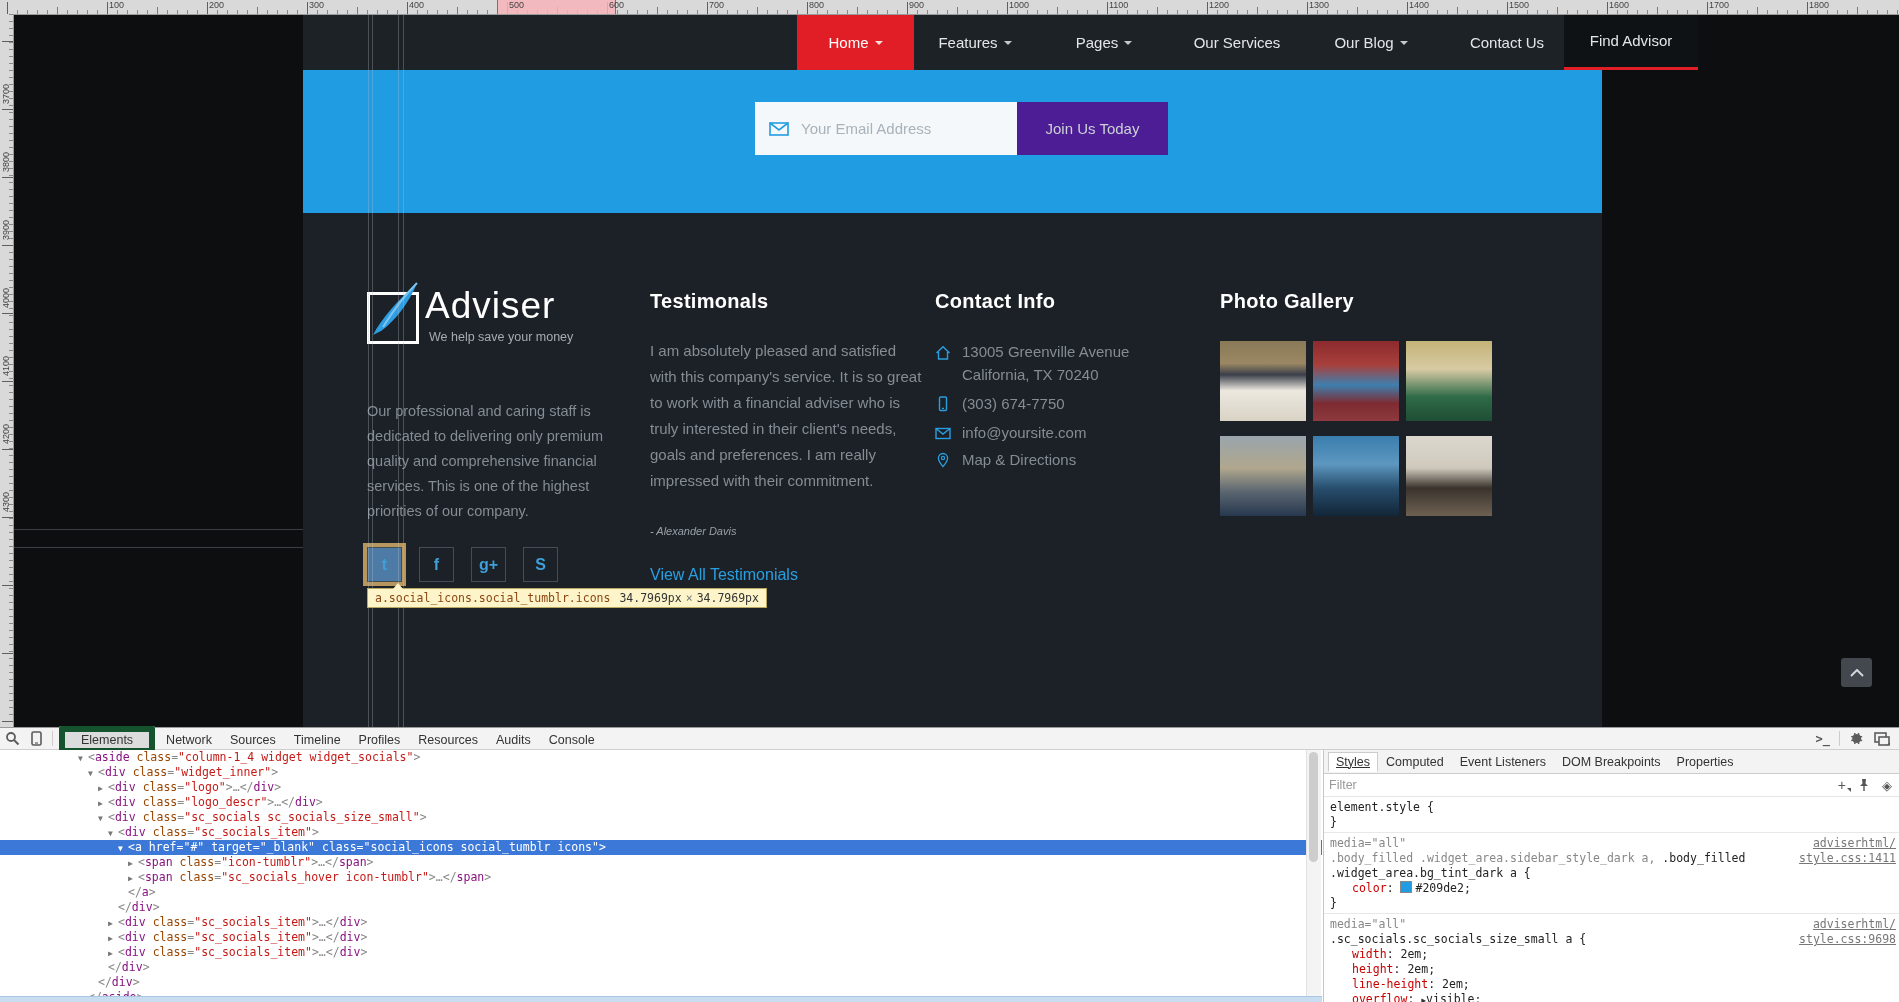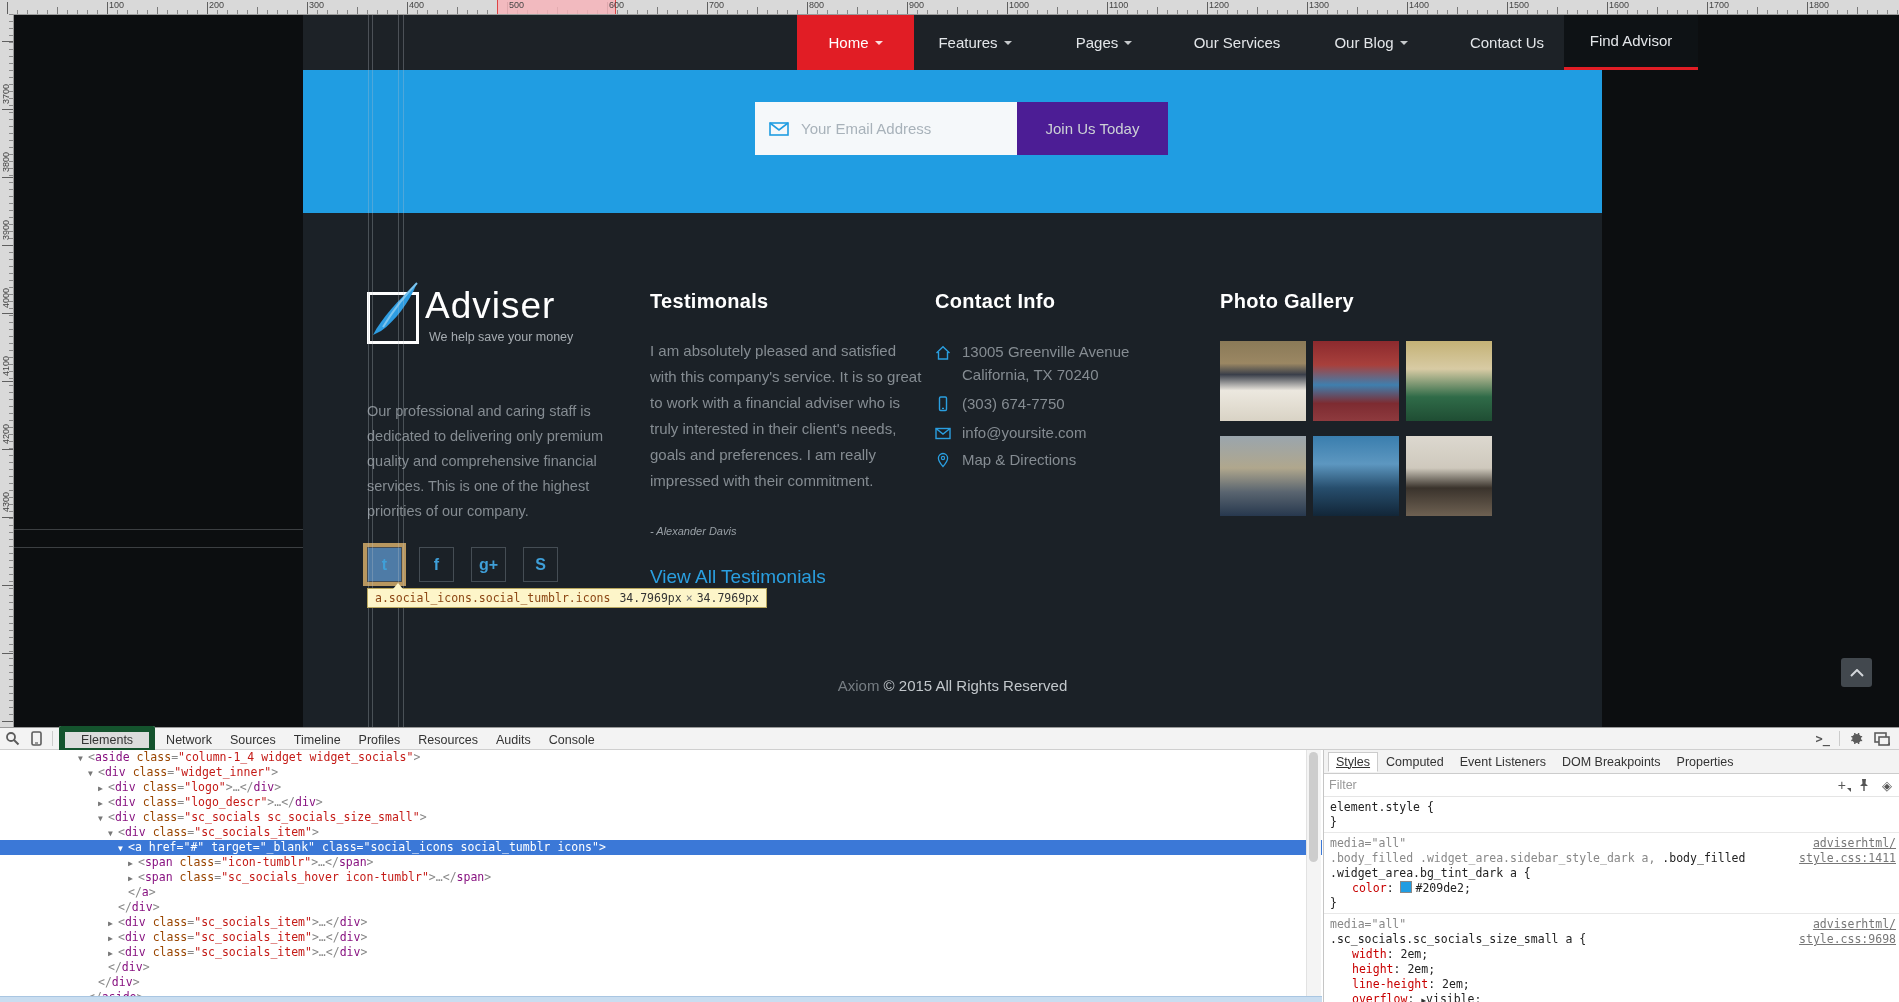--- a/index.html
+++ b/index.html
@@ -35,21 +35,21 @@
   .fh{position:absolute;font-size:20px;font-weight:bold;color:#fff;letter-spacing:.3px;}
   .ftext{position:absolute;color:#858c92;font-size:14.5px;line-height:25px;}
   .logo-box{position:absolute;left:64px;top:79px;width:46px;height:46px;border:3px solid #fff;}
   .logo-word{position:absolute;left:122px;top:72px;font-size:37px;color:#fff;font-weight:normal;letter-spacing:1px;}
   .logo-tag{position:absolute;left:126px;top:117px;font-size:12.5px;color:#a6acb1;text-align:right;}
   .feather{position:absolute;left:52px;top:56px;}
   .socials{position:absolute;left:64px;top:334px;display:flex;gap:17px;}
   .soc{width:33px;height:33px;border:1px solid #454d54;color:#3f9fd8;font-size:16px;font-weight:bold;display:flex;align-items:center;justify-content:center;position:relative;cursor:pointer;}
   .soc.hl{background:rgba(99,158,216,.72);}
   .soc.hl:after{content:"";position:absolute;left:-5px;top:-5px;right:-5px;bottom:-5px;border:4px solid rgba(224,181,110,.8);}
-  .vlink{position:absolute;color:#2a9fe0;font-size:19px;cursor:pointer;}
+  .vlink{position:absolute;color:#2a9fe0;font-size:16px;cursor:pointer;}
   .c-row{position:absolute;display:flex;gap:11px;align-items:flex-start;color:#858c92;font-size:15px;}
   .gal{position:absolute;width:86px;height:80px;cursor:pointer;}
   .copyright{position:absolute;top:464px;left:0;width:1299px;text-align:center;font-size:15px;color:#767d83;}
   .copyright b{color:#c2c7cb;font-weight:normal;}
   .scrolltop{position:absolute;left:1828px;top:644px;width:31px;height:29px;background:#42484e;border-radius:3px;display:flex;align-items:center;justify-content:center;cursor:pointer;}
 
   
   .vguide{position:absolute;top:0;width:1px;height:713px;background:rgba(185,192,198,.30);z-index:20;}
   .hguide{position:absolute;left:0;width:290px;height:1px;background:rgba(185,192,198,.28);z-index:20;}
 
@@ -244,21 +244,20 @@
         <div class="fh" style="left:917px;top:77px;">Photo Gallery</div>
         <div id="gallery">
             <div class="gal" style="left: 917px; top: 128px; background: linear-gradient(rgb(138, 122, 88) 0%, rgb(155, 135, 99) 28%, rgb(58, 63, 74) 42%, rgb(236, 232, 223) 62%, rgb(217, 211, 197) 100%);"></div>
             <div class="gal" style="left: 1010px; top: 128px; background: linear-gradient(rgb(140, 42, 46) 0%, rgb(168, 64, 60) 30%, rgb(63, 127, 174) 55%, rgb(125, 43, 49) 78%, rgb(142, 58, 62) 100%);"></div>
             <div class="gal" style="left: 1103px; top: 128px; background: linear-gradient(rgb(196, 178, 118) 0%, rgb(216, 203, 164) 35%, rgb(47, 107, 72) 70%, rgb(31, 77, 51) 100%);"></div>
             <div class="gal" style="left: 917px; top: 223px; background: linear-gradient(rgb(154, 165, 173) 0%, rgb(176, 167, 141) 40%, rgb(90, 101, 112) 70%, rgb(39, 56, 78) 100%);"></div>
             <div class="gal" style="left: 1010px; top: 223px; background: linear-gradient(rgb(58, 126, 174) 0%, rgb(93, 151, 192) 35%, rgb(39, 78, 109) 65%, rgb(18, 38, 56) 100%);"></div>
             <div class="gal" style="left: 1103px; top: 223px; background: linear-gradient(rgb(220, 216, 207) 0%, rgb(207, 201, 189) 40%, rgb(58, 51, 44) 65%, rgb(110, 97, 82) 100%);"></div>
           </div>
 
-        <div class="copyright"><span>Axiom</span> <b>© 2015 All Rights Reserved</b></div>
       </div>
     </div>
 
     <div class="vguide" style="left:355px;"></div>
     <div class="vguide" style="left:359px;"></div>
     <div class="vguide" style="left:385px;"></div>
     <div class="vguide" style="left:390px;"></div>
     <div class="hguide" style="top:515px;"></div>
     <div class="hguide" style="top:533px;"></div>
 

